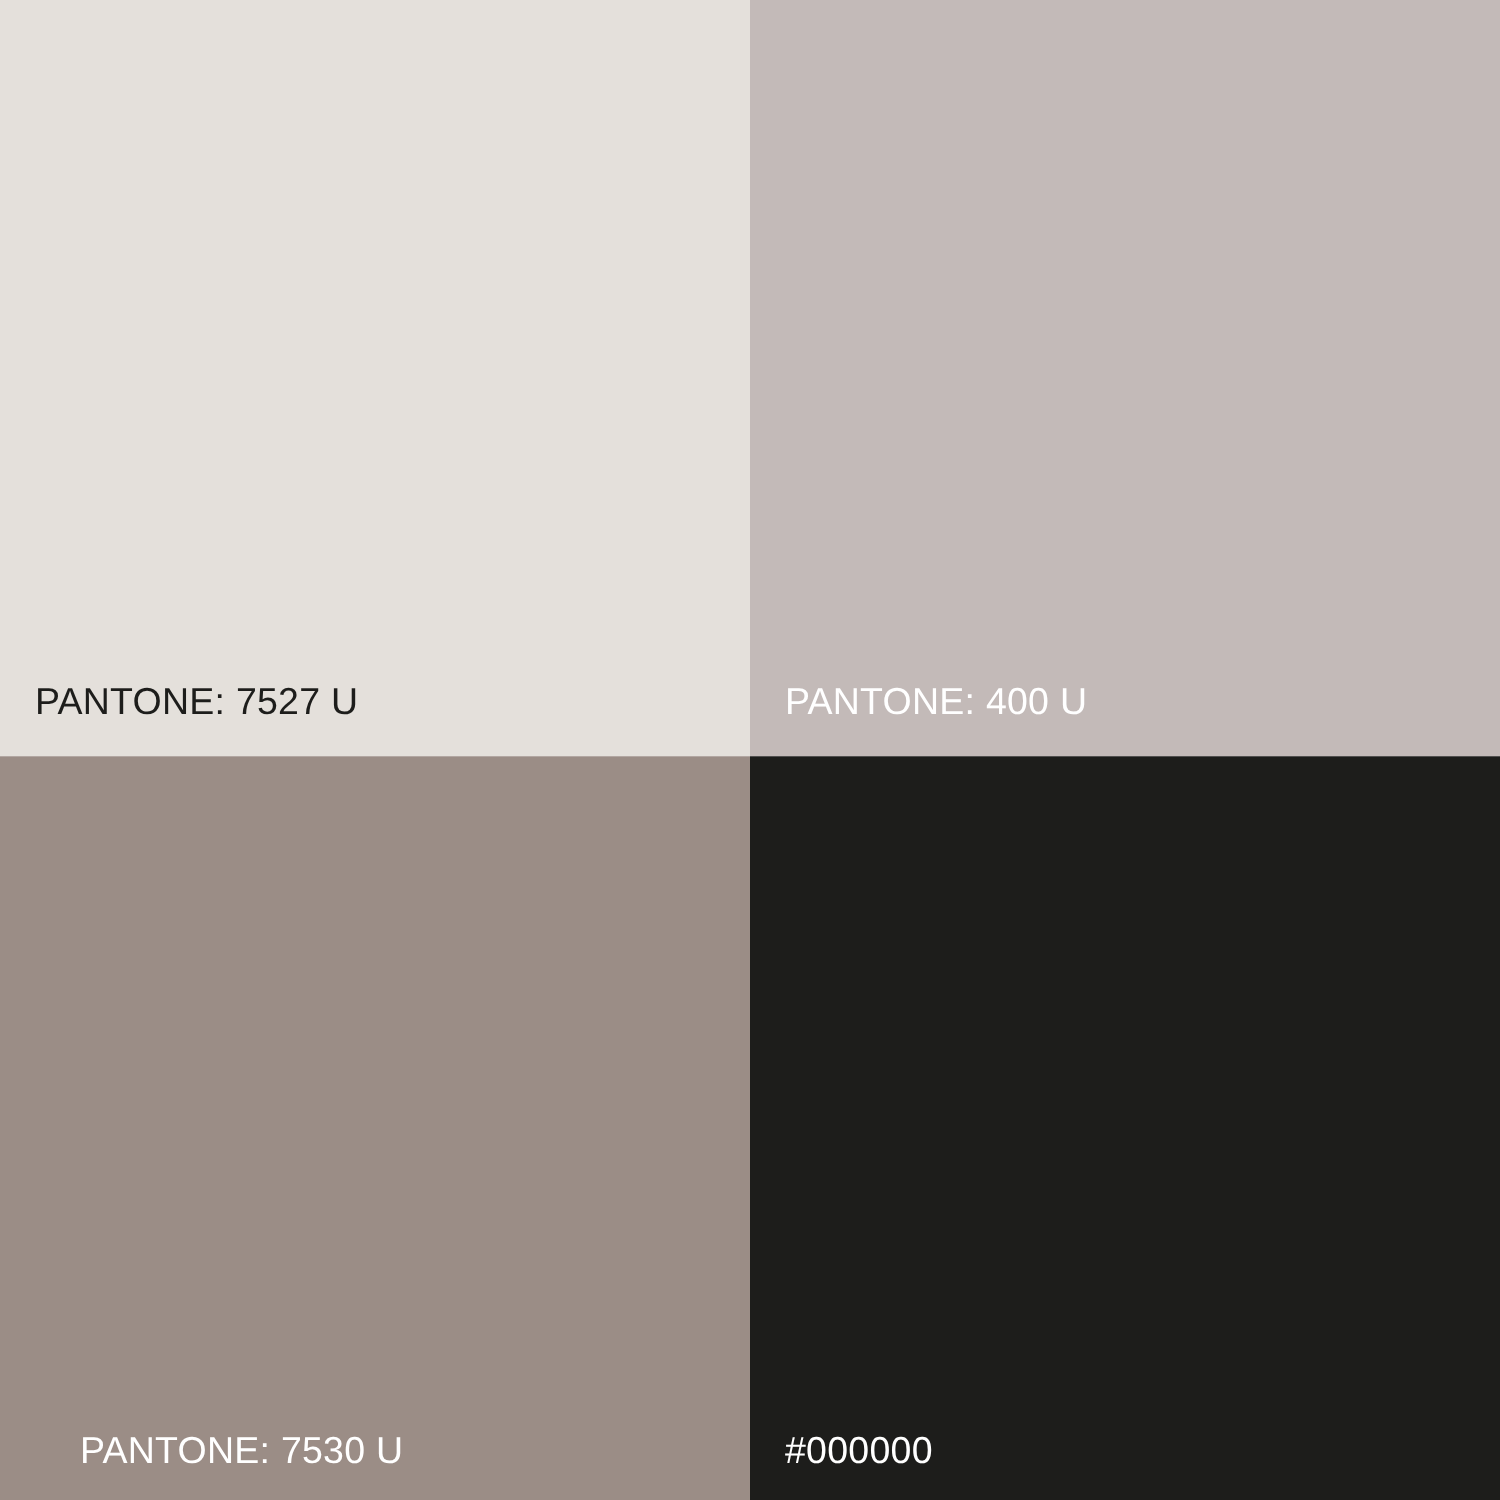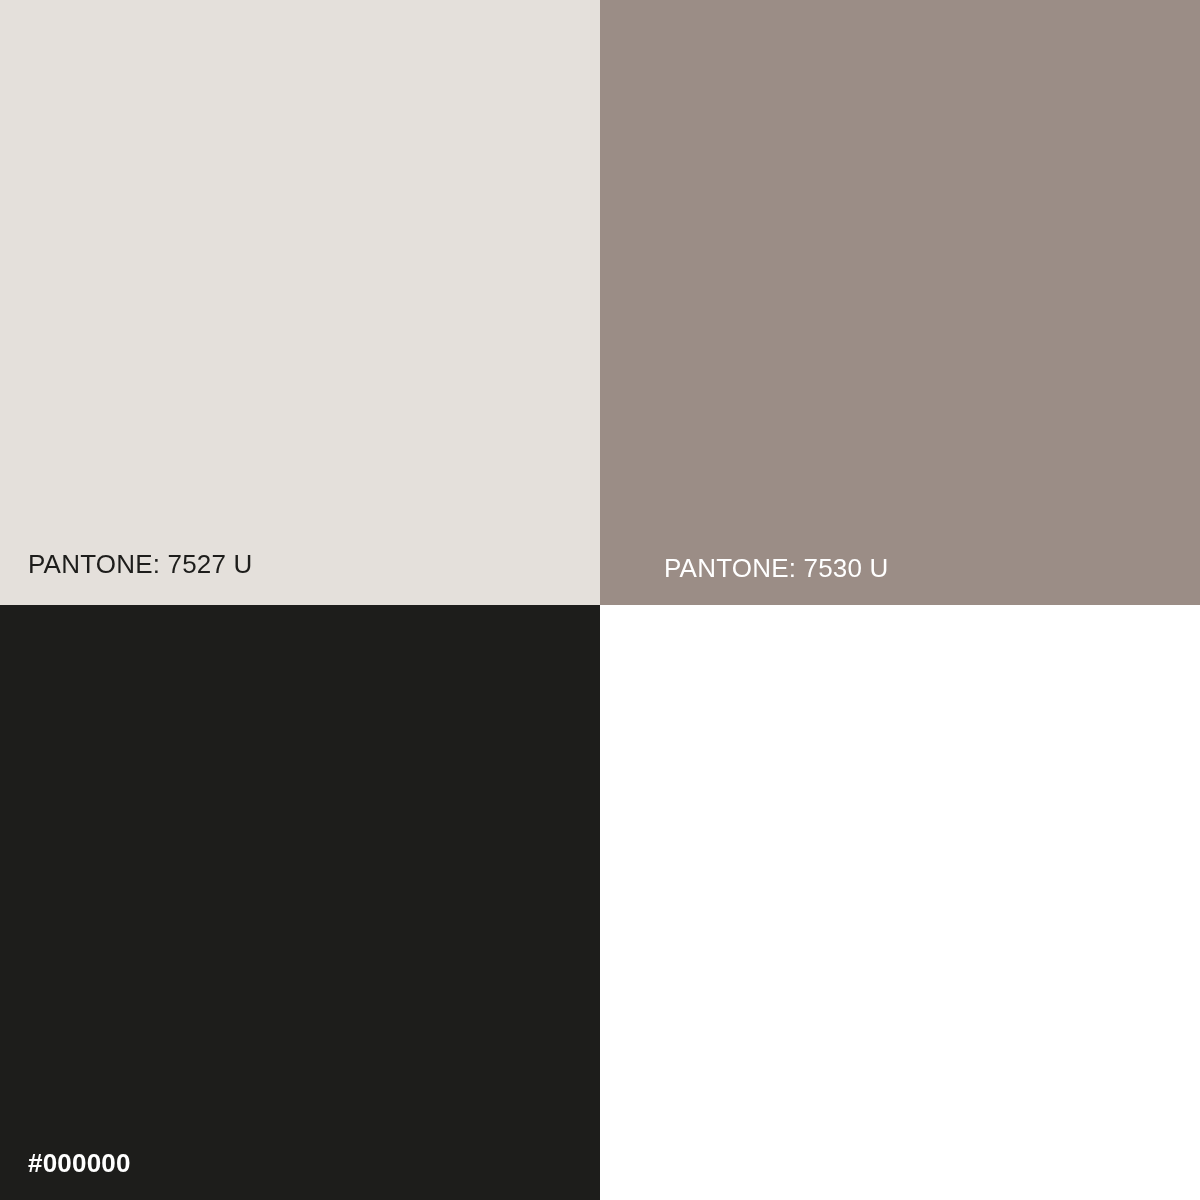--- a/index.html
+++ b/index.html
@@ -25,43 +25,46 @@
     width: 100%;
     height: 100%;
     box-sizing: border-box;
     display: block;
     overflow: hidden;
   }
   .swatch-label {
     position: absolute;
     left: 28px;
     bottom: 22px;
-    font-size: 26px;
+    font-size: 30px;
     line-height: 1;
     letter-spacing: 0.2px;
     font-weight: 400;
     white-space: nowrap;
     -webkit-font-smoothing: antialiased;
   }
   .swatch--tl .swatch-label { bottom: 28px; }
   .swatch--tr .swatch-label { bottom: 28px; }
   .swatch--bl .swatch-label { bottom: 24px; margin-left: 36px; }
   .swatch--br .swatch-label { bottom: 24px; }
 </style>
 </head>
 <body>
 
 <div class="palette">
 
   <div class="swatch swatch--tl" style="background-color: rgb(228, 224, 219);">
     <span class="swatch-label" style="color: rgb(29, 29, 27);">PANTONE: 7527 U</span>
   </div>
 
+  <div class="swatch swatch--tr" style="background-color: rgb(195, 186, 184);">
+    <span class="swatch-label" style="color: rgb(255, 255, 255);">PANTONE: 400 U</span>
+  </div>
 
   <div class="swatch swatch--bl" style="background-color: rgb(155, 141, 134);">
     <span class="swatch-label" style="color: rgb(255, 255, 255);">PANTONE: 7530 U</span>
   </div>
 
   <div class="swatch swatch--br" style="background-color: rgb(29, 29, 27);">
-    <span class="swatch-label" style="color: rgb(255, 255, 255); font-weight: bold;">#000000</span>
+    <span class="swatch-label" style="color: rgb(255, 255, 255);">#000000</span>
   </div>
 
 </div>
 
 </body></html>

